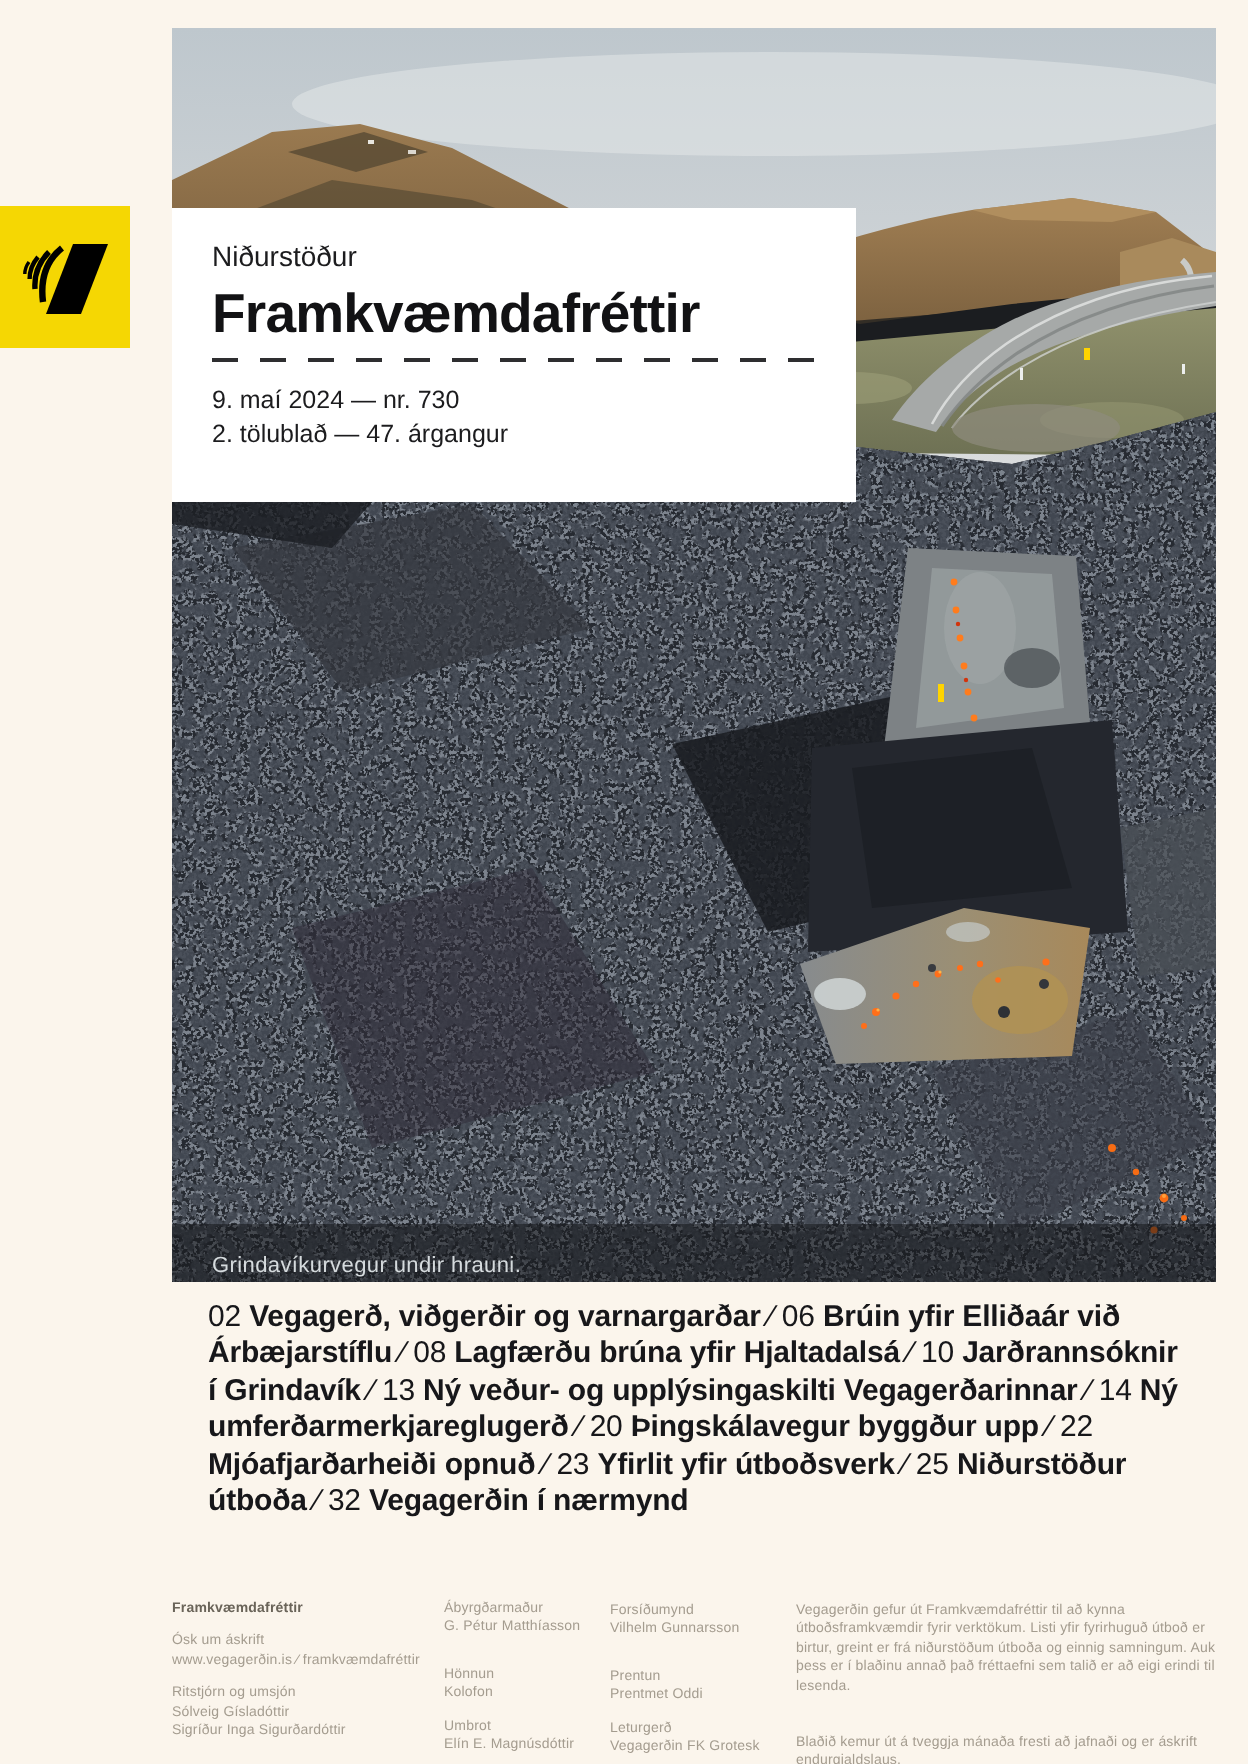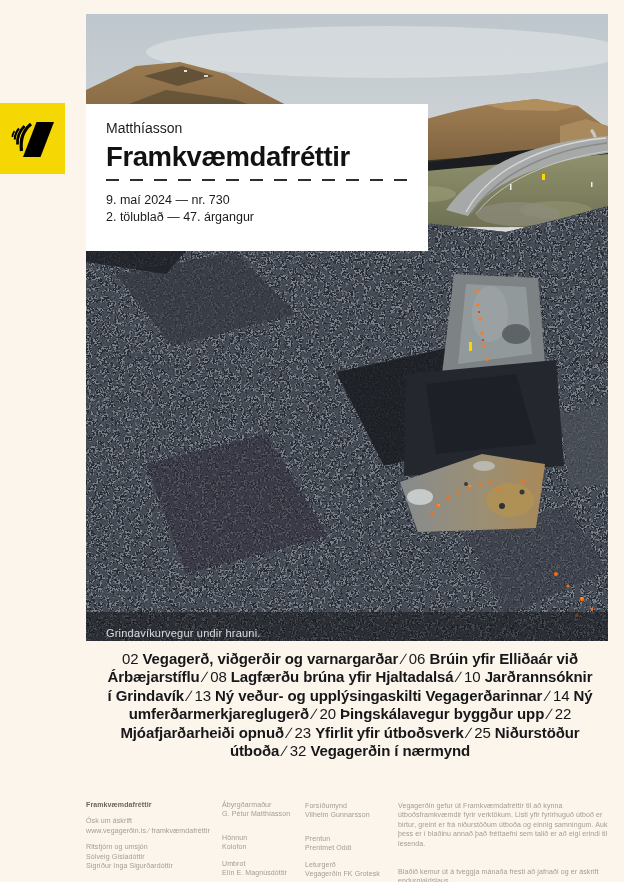--- a/index.html
+++ b/index.html
@@ -50,21 +50,21 @@
     background: repeating-linear-gradient(to right, #2e2e30 0 13px, transparent 13px 24px);
   }
   .dateline { font-size: 12.5px; line-height: 17px; color: #1c1c1e; }
   .dateline.first { margin-top: 11px; }
 
   
   .toc {
     position: absolute; left: 104px; top: 650px;
     width: 492px;
     font-size: 15px; line-height: 18.4px;
-    color: #17171a; letter-spacing: -0.1px; text-align: center;
+    color: #17171a; letter-spacing: -0.1px;
   }
   .toc-num { font-weight: 400; }
   .toc-title { font-weight: 700; }
   .toc-sep { font-weight: 400; }
 
   
   .fcol { position: absolute; font-size: 7px; line-height: 9.4px; color: #A49C8F; letter-spacing: .1px; }
   .fcol1 { left: 86px;  top: 800px; width: 132px; }
   .fcol2 { left: 222px; top: 800px; width: 80px; }
   .fcol3 { left: 305px; top: 801px; width: 90px; }
@@ -220,21 +220,21 @@
           <circle cx="506" cy="595" r="1.5"></circle>
         <circle cx="491" cy="601" r="1.8"></circle>
       </g>
       <circle cx="496" cy="584" r="1" fill="#ffa13c"></circle>
       <rect y="598" width="522" height="29" fill="#15171b" opacity="0.55"></rect>
     </svg>
 
     <div class="caption">Grindavíkurvegur undir hrauni.</div>
 
     <div class="masthead">
-      <div class="publisher">Matthíasson</div>
+      <div class="publisher">Niðurstöður</div>
       <h1 class="title">Framkvæmdafréttir</h1>
       <div class="dash-rule"></div>
       <div class="dateline first">9. maí 2024 — nr. 730</div>
       <div class="dateline">2. tölublað — 47. árgangur</div>
     </div>
   </div>
 
   <div class="toc"><span class="toc-num">02 </span><span class="toc-title">Vegagerð, viðgerðir og varnargarðar</span><span class="toc-sep"> ∕ </span><span class="toc-num">06 </span><span class="toc-title">Brúin yfir Elliðaár við Árbæjarstíflu</span><span class="toc-sep"> ∕ </span><span class="toc-num">08 </span><span class="toc-title">Lagfærðu brúna yfir Hjaltadalsá</span><span class="toc-sep"> ∕ </span><span class="toc-num">10 </span><span class="toc-title">Jarðrannsóknir í Grindavík</span><span class="toc-sep"> ∕ </span><span class="toc-num">13 </span><span class="toc-title">Ný veður- og upplýsingaskilti Vegagerðarinnar</span><span class="toc-sep"> ∕ </span><span class="toc-num">14 </span><span class="toc-title">Ný umferðarmerkjareglugerð</span><span class="toc-sep"> ∕ </span><span class="toc-num">20 </span><span class="toc-title">Þingskálavegur byggður upp</span><span class="toc-sep"> ∕ </span><span class="toc-num">22 </span><span class="toc-title">Mjóafjarðarheiði opnuð</span><span class="toc-sep"> ∕ </span><span class="toc-num">23 </span><span class="toc-title">Yfirlit yfir útboðsverk</span><span class="toc-sep"> ∕ </span><span class="toc-num">25 </span><span class="toc-title">Niðurstöður útboða</span><span class="toc-sep"> ∕ </span><span class="toc-num">32 </span><span class="toc-title">Vegagerðin í nærmynd</span></div>
 
   <div class="fcol fcol1">

